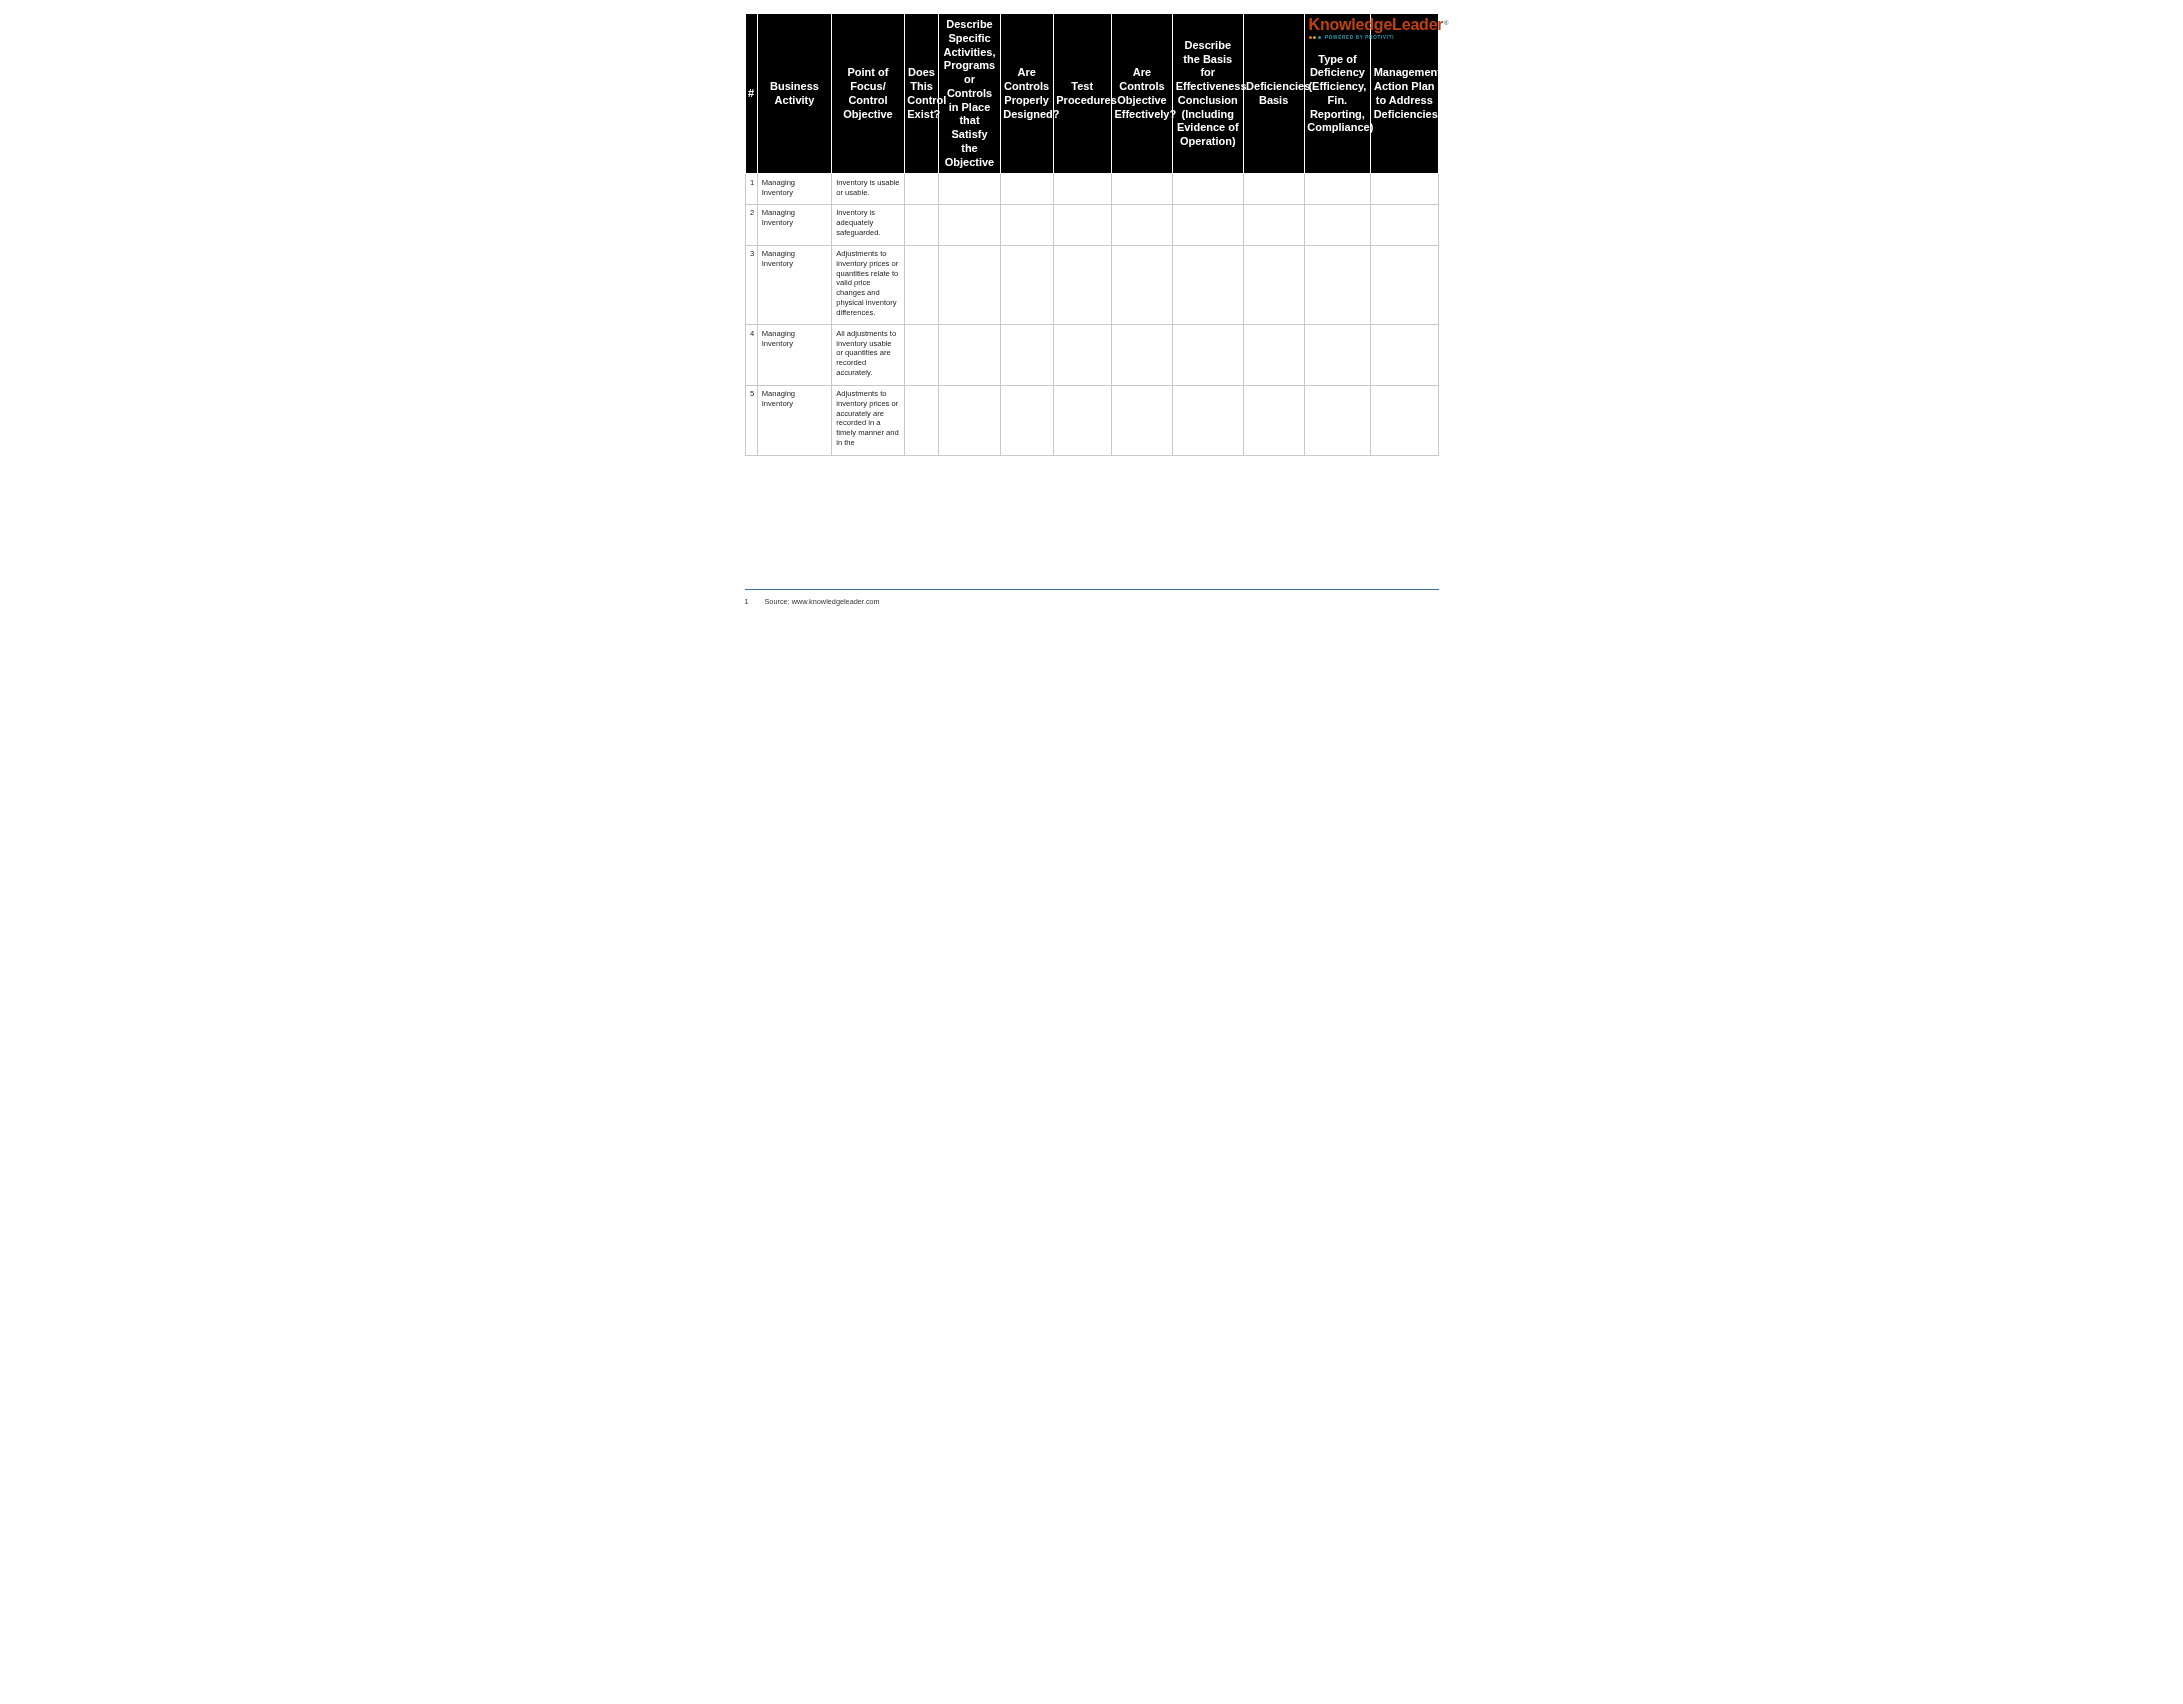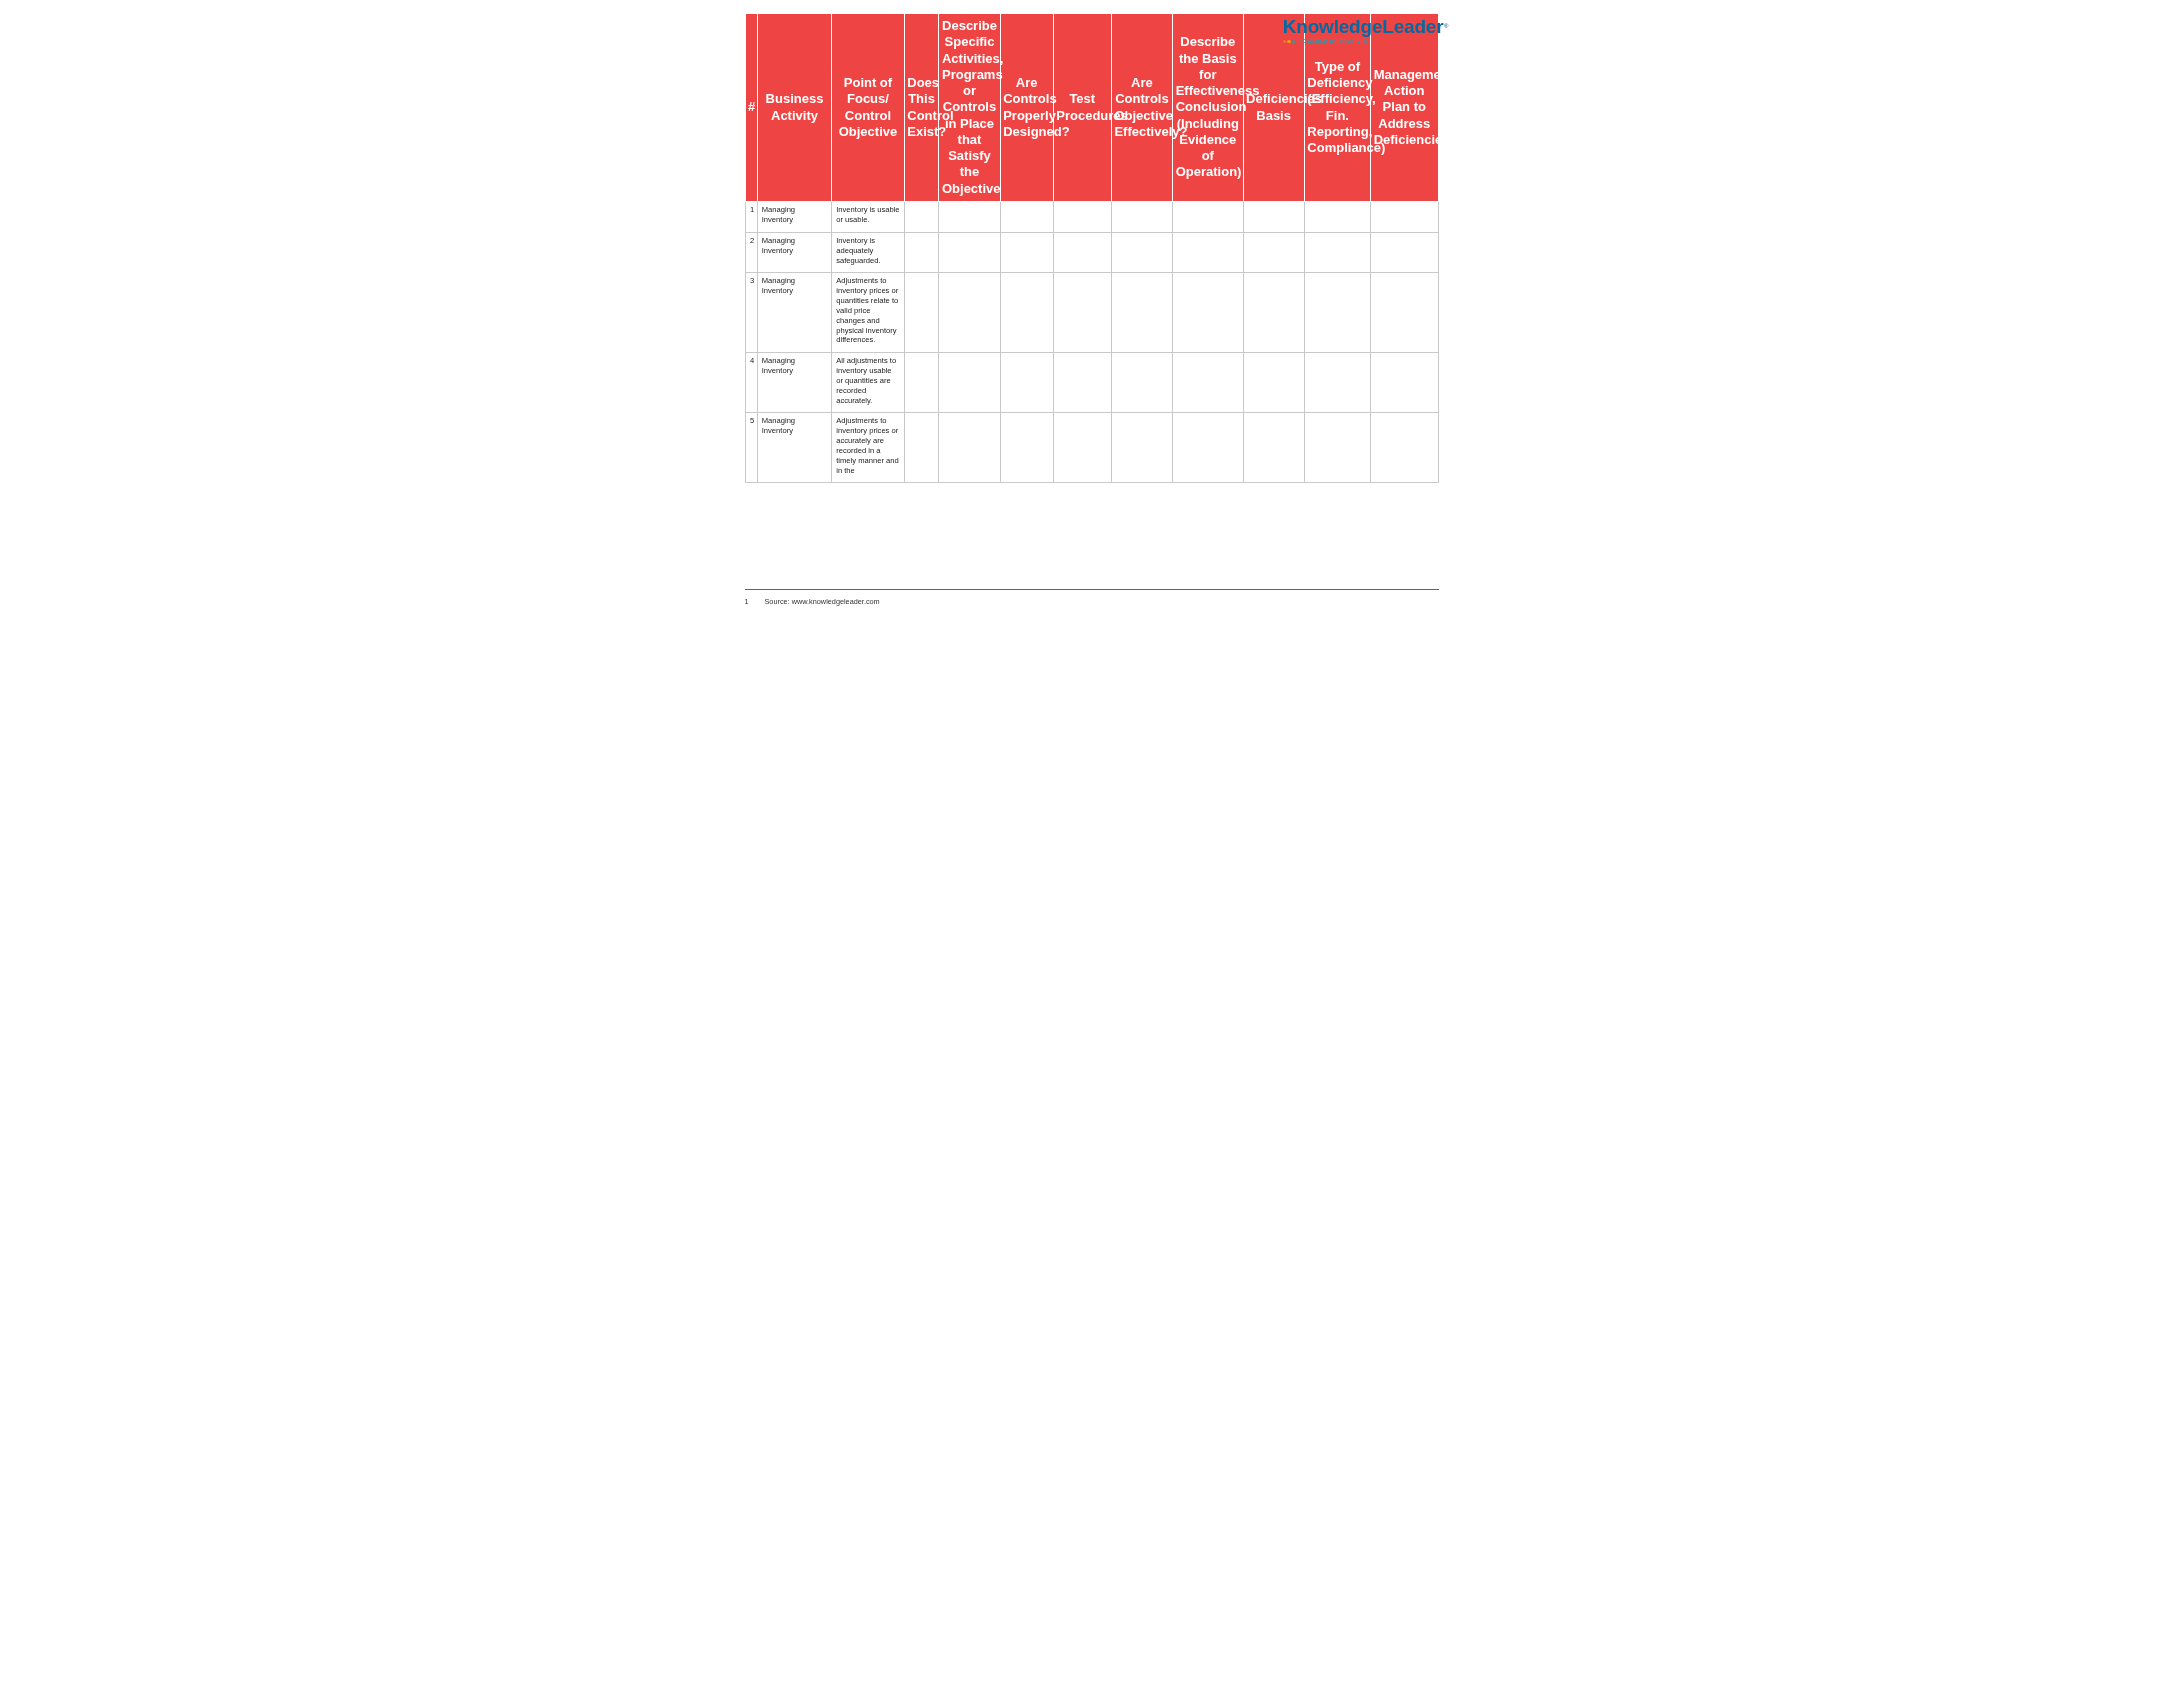--- a/index.html
+++ b/index.html
@@ -16,23 +16,23 @@
     position: relative;
     min-height: 619px;
   }
   .logo-block {
     position: absolute;
     top: 16px;
     right: 40px;
     text-align: left;
   }
   .logo-text {
-    font-size: 19px;
+    font-size: 16px;
     font-weight: 700;
-    color: #0369a1;
+    color: #c2410c;
     letter-spacing: -0.2px;
     position: relative;
   }
   .logo-tm {
     font-size: 6px;
     vertical-align: super;
     color: #0a3a5a;
     margin-left: 0.7px;
   }
   .logo-sub {
@@ -70,23 +70,23 @@
   }
   .table-wrap {
     margin: 0 50px;
   }
   table.main {
     width: 100%;
     border-collapse: collapse;
     table-layout: fixed;
   }
   table.main th {
-    background: #ef4444;
+    background: #000000;
     color: #ffffff;
-    font-size: 13px;
+    font-size: 11px;
     font-weight: 700;
     text-align: center;
     padding: 4px 2.6px;
     border: 0.7px solid #ffffff;
     vertical-align: middle;
     line-height: 1.25;
   }
   table.main td {
     font-size: 7.6px;
     color: #222;

